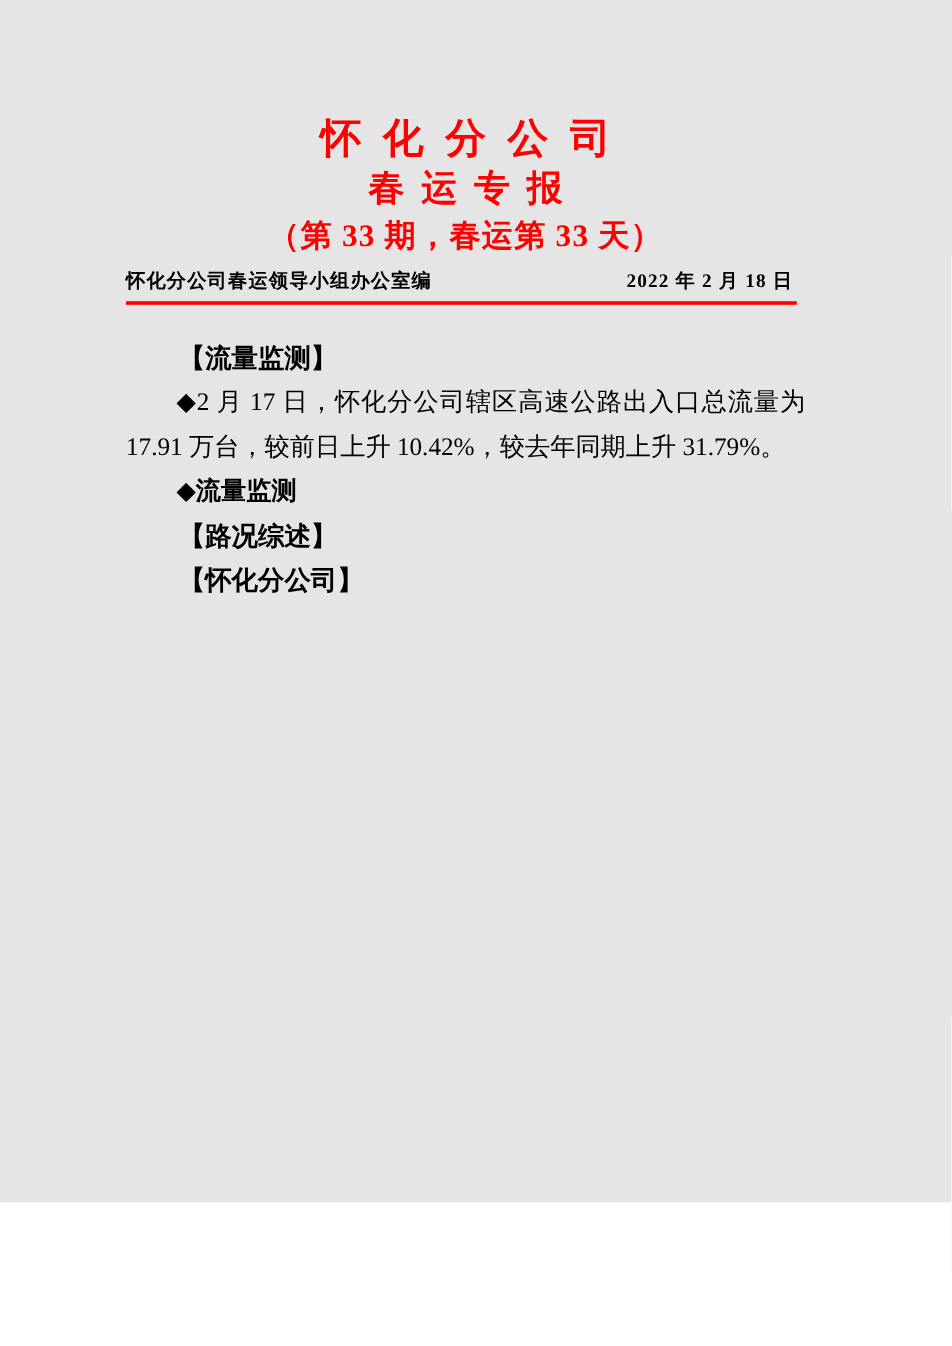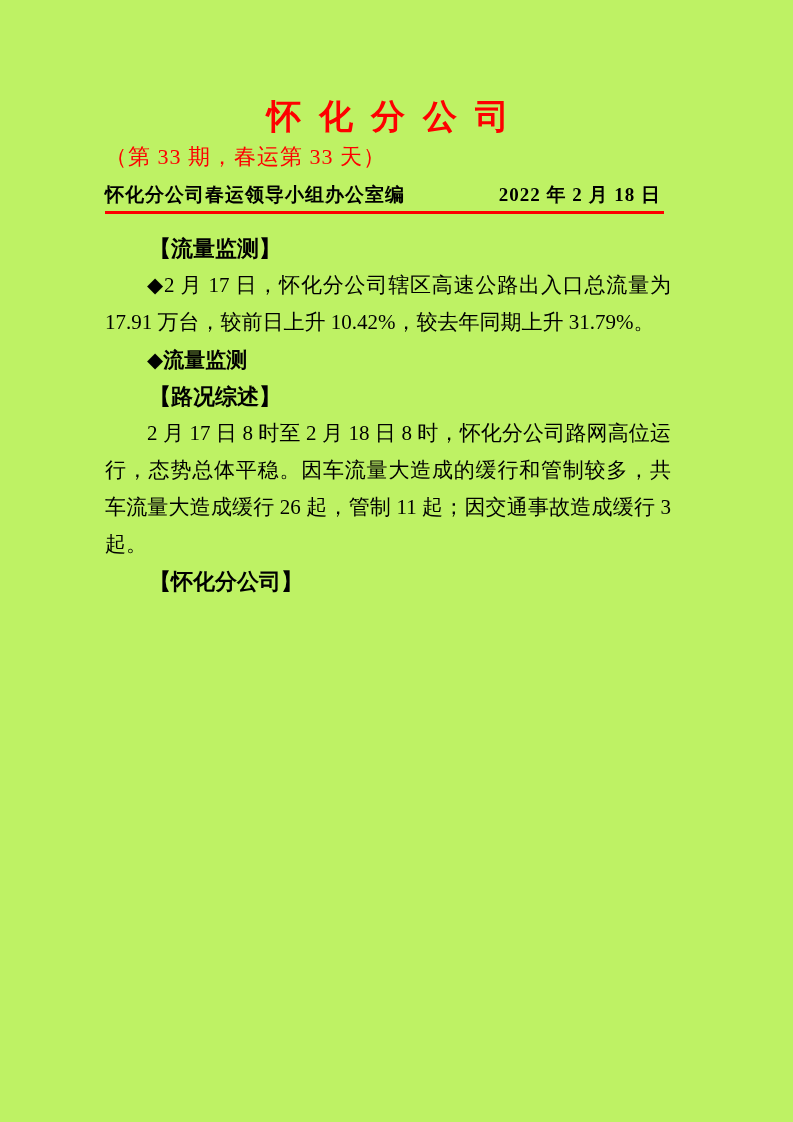--- a/index.html
+++ b/index.html
@@ -1,20 +1,20 @@
 <!DOCTYPE html>
 <html lang="zh"><head>
 <meta charset="utf-8">
 <style>
   html, body { margin: 0; padding: 0; background: #ffffff; }
   .page {
     position: relative;
     width: 793px;
-    height: 1122px;
-    background: #bef264;
+    height: 1002px;
+    background: #e5e5e5;
     overflow: hidden;
     font-family: "Liberation Serif", "DejaVu Serif", serif;
     color: #000;
   }
   .content {
     position: absolute;
     left: 105px;
     top: 0;
     width: 566px;
   }
@@ -39,53 +39,54 @@
     font-family: "Liberation Sans", "DejaVu Sans", sans-serif;
     font-weight: bold;
     font-size: 30px;
     line-height: 36px;
     letter-spacing: 14px;
     padding-left: 14px;
     white-space: nowrap;
   }
   .issue-line {
     margin: 8px 0 0 0;
+    text-align: center;
     color: #fe0000;
-    font-weight: normal;
-    font-size: 22px;
+    font-weight: bold;
+    font-size: 26px;
     line-height: 26px;
     letter-spacing: 1px;
   }
   .masthead {
     margin-top: 13px;
     display: flex;
     justify-content: space-between;
     align-items: baseline;
-    font-size: 19px;
+    font-size: 16px;
     line-height: 24px;
     padding-bottom: 2px;
   }
   .masthead .editor {
     font-family: "Liberation Sans", "DejaVu Sans", sans-serif;
     font-weight: bold;
     letter-spacing: 1px;
   }
   .masthead .date {
     font-weight: bold;
     padding-right: 10px;
     letter-spacing: 1px;
   }
   .red-divider {
     height: 3px;
     background: #fe0000;
     width: 559px;
     margin-top: 2px;
   }
   .body-text {
-    margin-top: 16px;
+    margin-top: 26px;
     font-size: 21px;
     line-height: 37px;
     text-align: justify;
   }
   .body-text p { margin: 0; text-indent: 2em; }
   .sec-heading {
     margin: 0;
     text-indent: 2em;
     font-family: "Liberation Sans", "DejaVu Sans", sans-serif;
     font-weight: bold;
@@ -101,39 +102,39 @@
     line-height: 37px;
   }
 </style>
 </head>
 <body>
 
 <div class="page">
   <div class="content">
 
     <div class="title-main">怀化分公司</div>
+    <div class="title-sub">春运专报</div>
     <div class="issue-line">（第 33 期，春运第 33 天）</div>
 
     <div class="masthead">
       <span class="editor">怀化分公司春运领导小组办公室编</span>
       <span class="date">2022 年 2 月 18 日</span>
     </div>
     <div class="red-divider"></div>
 
     <div class="body-text">
 
       <section>
         <p class="sec-heading">【流量监测】</p>
         <p>◆2 月 17 日，怀化分公司辖区高速公路出入口总流量为 17.91 万台，较前日上升 10.42%，较去年同期上升 31.79%。</p>
         <p class="subhead">◆流量监测</p>
       </section>
 
       <section>
         <p class="sec-heading">【路况综述】</p>
-        <p>2 月 17 日 8 时至 2 月 18 日 8 时，怀化分公司路网高位运行，态势总体平稳。因车流量大造成的缓行和管制较多，共车流量大造成缓行 26 起，管制 11 起；因交通事故造成缓行 3 起。</p>
       </section>
 
       <section>
         <p class="sec-heading">【怀化分公司】</p>
       </section>
 
     </div>
   </div>
 </div>
 

